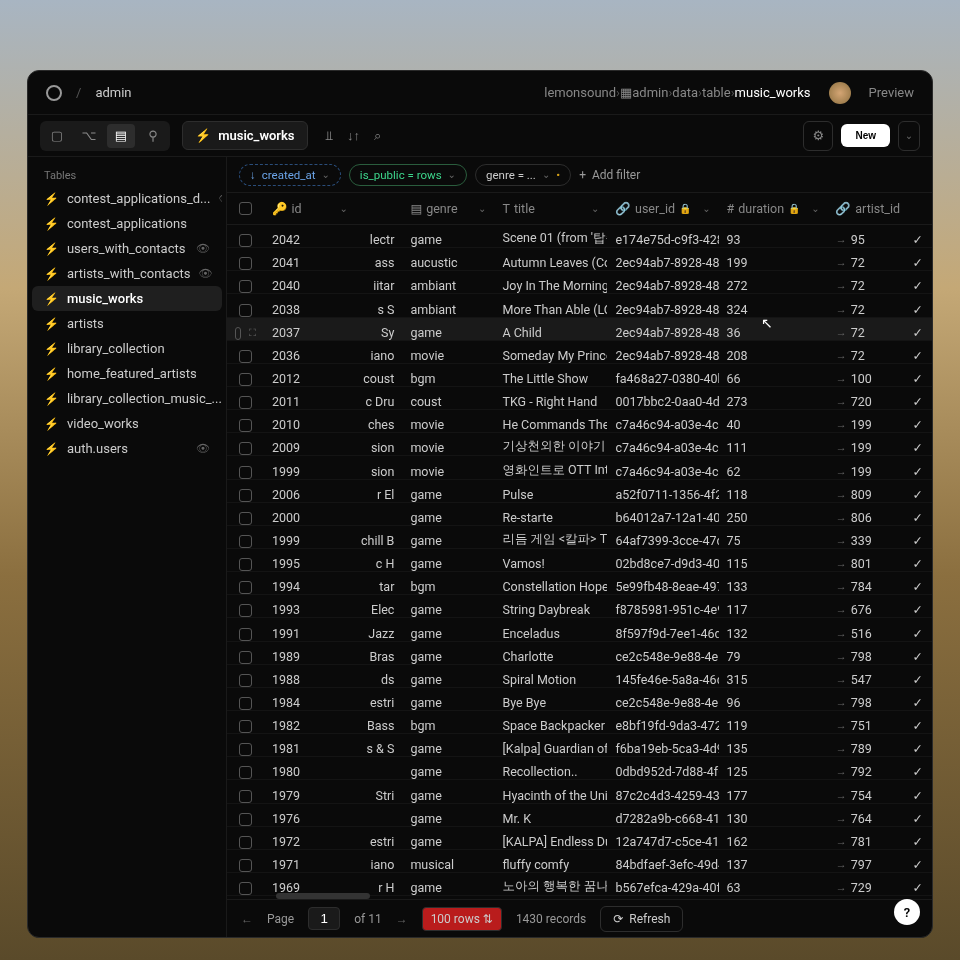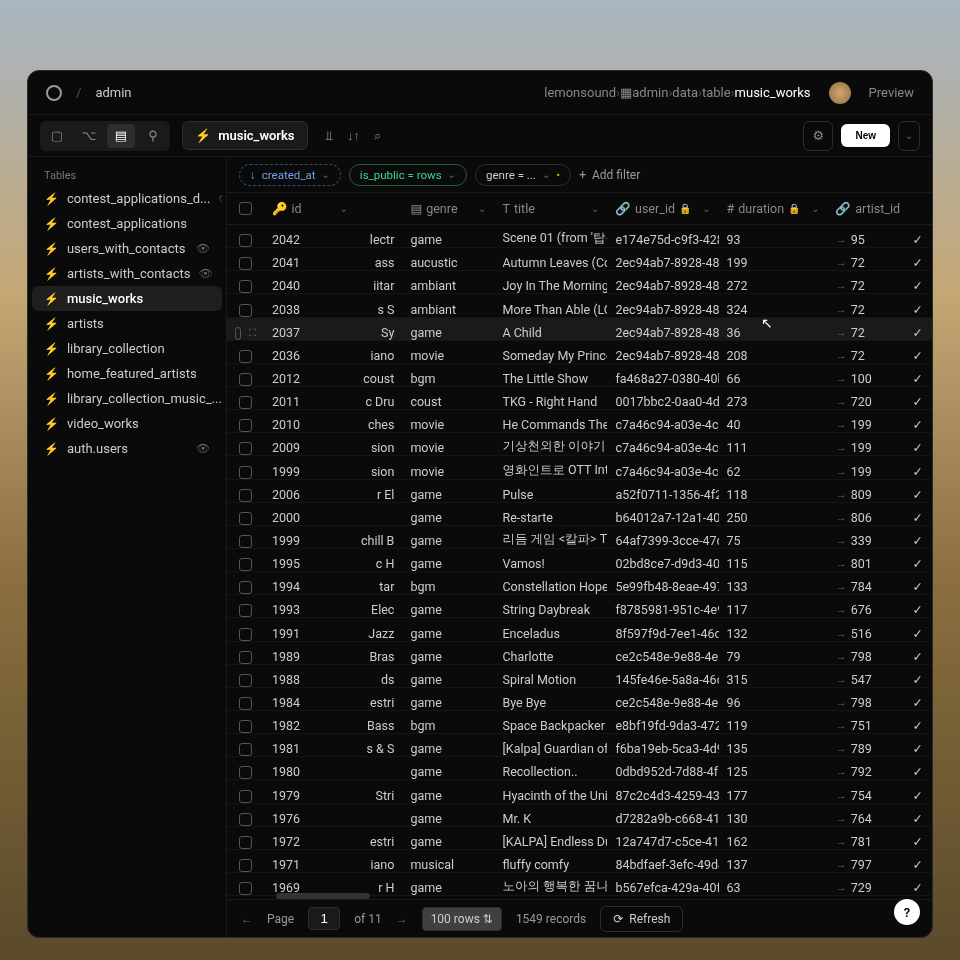--- a/index.html
+++ b/index.html
@@ -52,21 +52,21 @@
 .c-user{width:116px}
 .c-dur{width:114px}
 .c-art{width:80px}
 .c-act{width:28px;color:#666}
 .chk{width:13px;height:13px;border:1.5px solid #555;border-radius:3px}
 .td{color:#ccc}
 .arrow-cell{color:#666;font-size:11px}
 .footer{height:38px;border-top:1px solid #1a1a1a;display:flex;align-items:center;padding:0 14px;gap:14px;font-size:12px;color:#999}
 .pg-btn{color:#666}
 .pg-inp{background:#1a1a1a;border:1px solid #2d2d2d;width:32px;text-align:center;border-radius:4px;padding:3px;color:#fff}
-.rows-sel{background:#404040;border:1px solid #2d2d2d;border-radius:4px;padding:4px 8px;color:#ccc}
+.rows-sel{background:#b91c1c;border:1px solid #2d2d2d;border-radius:4px;padding:4px 8px;color:#ccc}
 .refresh{display:flex;align-items:center;gap:6px;border:1px solid #2d2d2d;border-radius:6px;padding:5px 12px;color:#ccc}
 .help{position:absolute;bottom:12px;right:12px;width:26px;height:26px;border-radius:50%;background:#fff;color:#000;display:flex;align-items:center;justify-content:center;font-weight:600}
 .chev{font-size:10px;color:#666}
 .scrollbar{position:absolute;bottom:38px;left:248px;height:6px;width:94px;background:#333;border-radius:3px}
 .lock{font-size:10px}
 .cursor{position:absolute;left:733px;top:244px;font-size:14px;color:#fff;pointer-events:none;z-index:10}
 </style>
 </head>
 <body>
 
@@ -579,21 +579,21 @@
             </div>
           </div>
   </div>
   <div class="footer">
    <span class="pg-btn">←</span>
    <span>Page</span>
    <input class="pg-inp" value="1" style="">
    <span>of 11</span>
    <span class="pg-btn">→</span>
    <div class="rows-sel"><span>100 rows</span> ⇅</div>
-   <span>1549 records</span>
+   <span>1430 records</span>
    <div class="refresh">⟳ <span>Refresh</span></div>
   </div>
  </div>
 </div>
 <div class="scrollbar"></div>
 <div class="help">?</div>
 <div class="cursor">↖</div>
 </div>
 
 </body></html>

